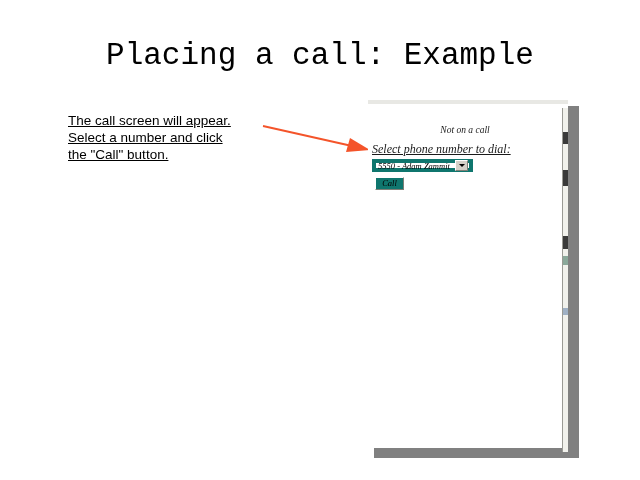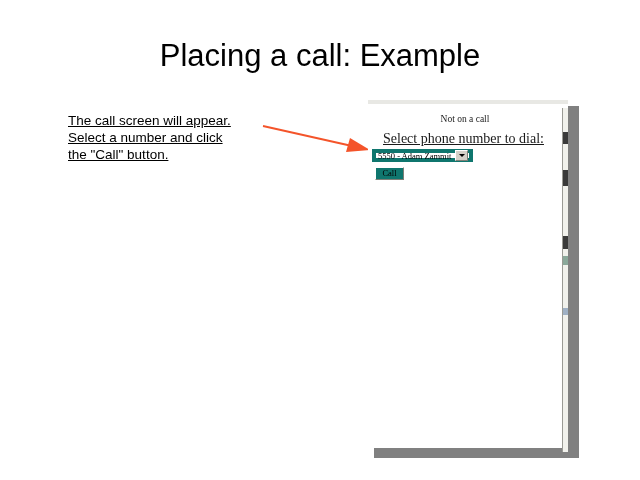--- a/index.html
+++ b/index.html
@@ -20,20 +20,21 @@
     position: absolute;
     left: 0;
     top: 38px;
     width: 640px;
     text-align: center;
     font-size: 31px;
     font-weight: normal;
     color: #000000;
     letter-spacing: 0px;
     white-space: nowrap;
+    font-family: Liberation Mono, monospace;
   }
 
   
   #body-text {
     position: absolute;
     left: 68px;
     top: 112px;
     width: 210px;
     font-size: 13.5px;
     line-height: 17px;
@@ -99,34 +100,35 @@
   #figure-scrollbar .t1 { top: 24px;  height: 12px; }
   #figure-scrollbar .t2 { top: 62px;  height: 16px; }
   #figure-scrollbar .t3 { top: 128px; height: 13px; }
   #figure-scrollbar .t4 { top: 148px; height: 9px;  background:#8aa89a; }
   #figure-scrollbar .t5 { top: 200px; height: 7px;  background:#9fb0c4; }
 
   
   #app-content {
     position: absolute;
     left: 0;
-    top: 6px;
+    top: 17px;
     width: 194px;
     font-family: "Liberation Serif", serif;
     color: #000000;
+    font-style: italic;
   }
   #call-status {
     text-align: center;
     font-size: 9.5px;
     margin-top: 4px;
     color: #1a1a1a;
   }
   #dial-label {
-    margin: 7px 0 2px 15px;
-    font-size: 14px;
+    margin: 7px 0 2px 4px;
+    font-size: 12px;
     text-decoration: underline;
     color: #1a1a1a;
     white-space: nowrap;
   }
   #phone-select {
     margin-left: 4px;
     width: 101px;
     height: 13px;
     border: 4px solid #0f766e;
     background: #ffffff;

